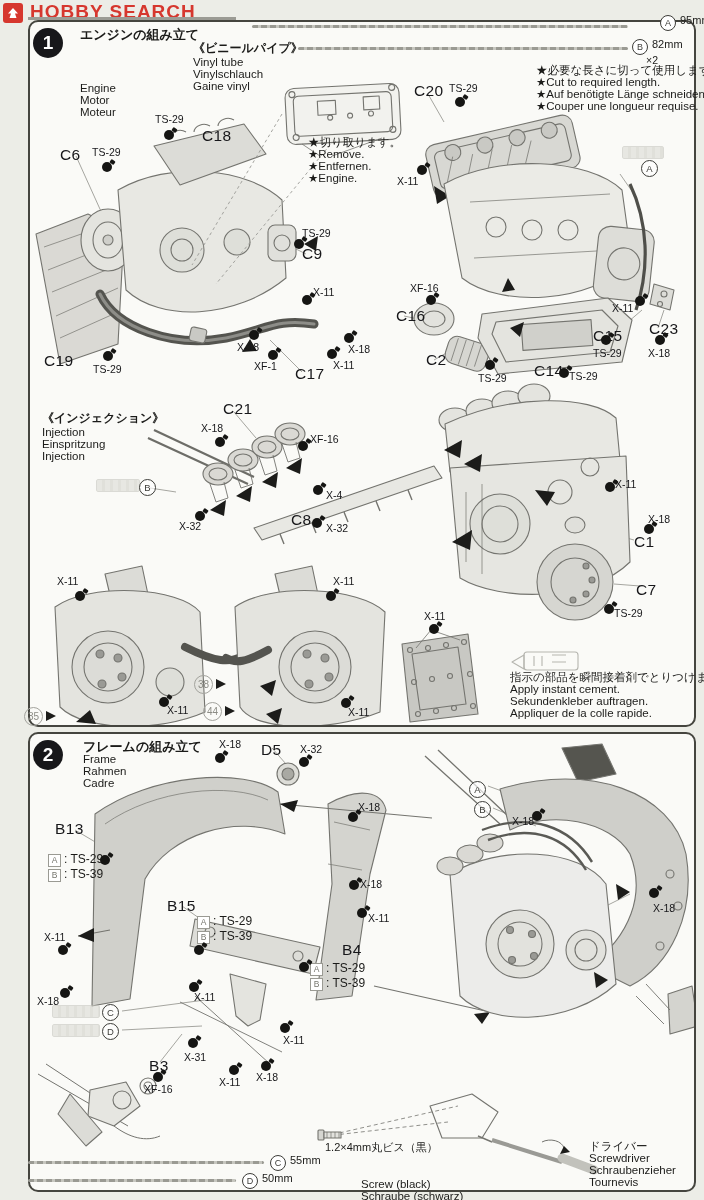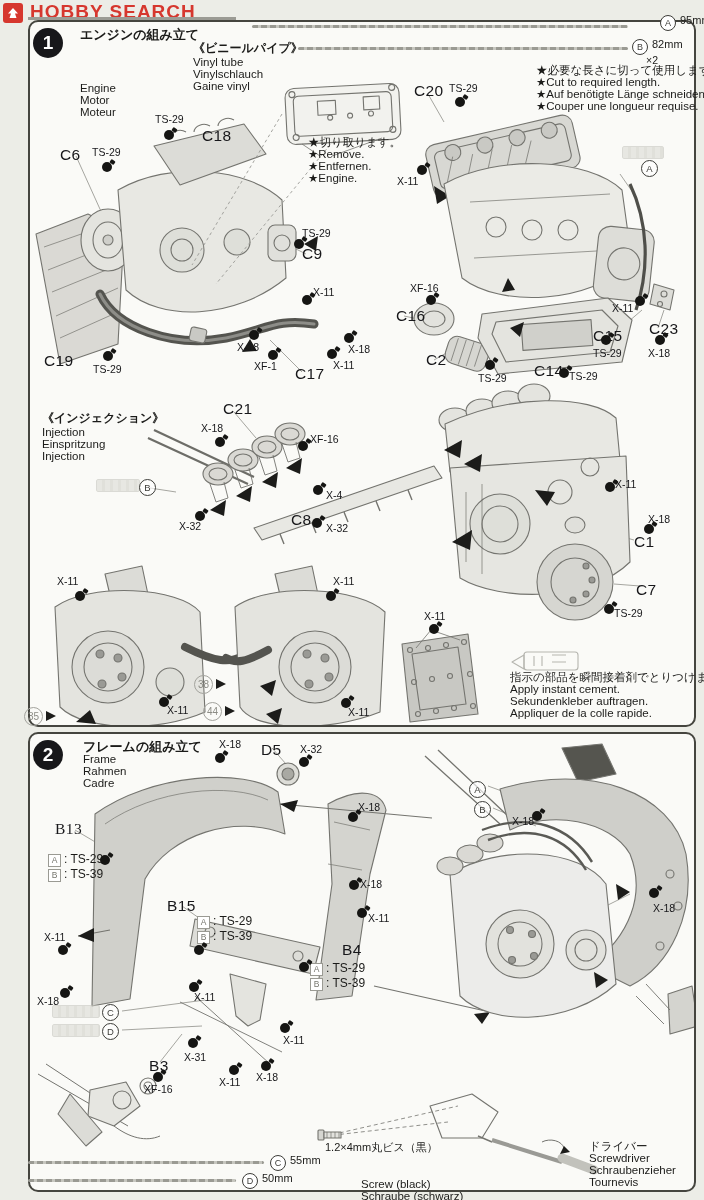--- a/index.html
+++ b/index.html
@@ -470,21 +470,21 @@
       <span class="circ" style="left: 641px; top: 160px;">A</span>
       <span class="circ" style="left: 139px; top: 479px;">B</span>
       <span class="badge" style="left: 24px; top: 707px;">35</span>
       <span class="tri" style="left: 46px; top: 711px;"></span>
       <span class="badge" style="left: 194px; top: 675px;">38</span>
       <span class="tri" style="left: 216px; top: 679px;"></span>
       <span class="badge" style="left: 203px; top: 702px;">44</span>
       <span class="tri" style="left: 225px; top: 706px;"></span>
       <span class="stamp" style="left: 622px; top: 146px; width: 40px;"></span>
       <span class="stamp" style="left: 96px; top: 479px; width: 42px;"></span>
-      <span class="part" style="left: 55px; top: 820px; font-family: Liberation Serif, serif;">B13</span>
+      <span class="part" style="left: 55px; top: 820px;">B13</span>
       <span class="part" style="left: 167px; top: 897px;">B15</span>
       <span class="part" style="left: 342px; top: 941px;">B4</span>
       <span class="part" style="left: 149px; top: 1057px;">B3</span>
       <span class="part" style="left: 261px; top: 741px;">D5</span>
       <span class="paint" style="left: 219px; top: 738px;">X-18</span>
       <span class="dot" style="left: 215px; top: 753px;"></span>
       <span class="paint" style="left: 300px; top: 743px;">X-32</span>
       <span class="dot" style="left: 299px; top: 757px;"></span>
       <span class="paint" style="left: 358px; top: 801px;">X-18</span>
       <span class="dot" style="left: 348px; top: 812px;"></span>

